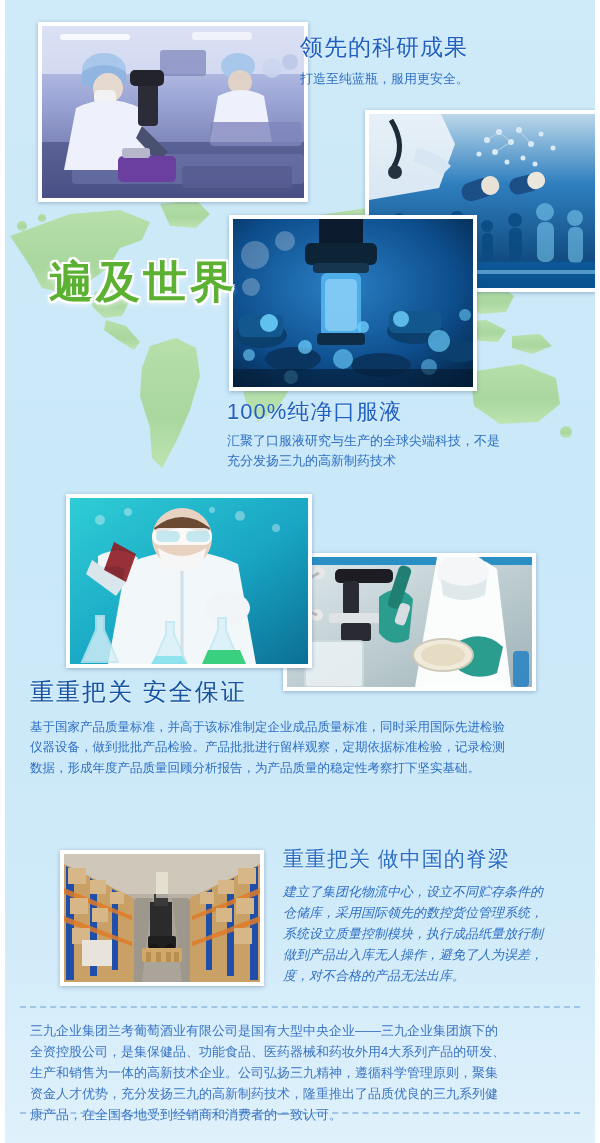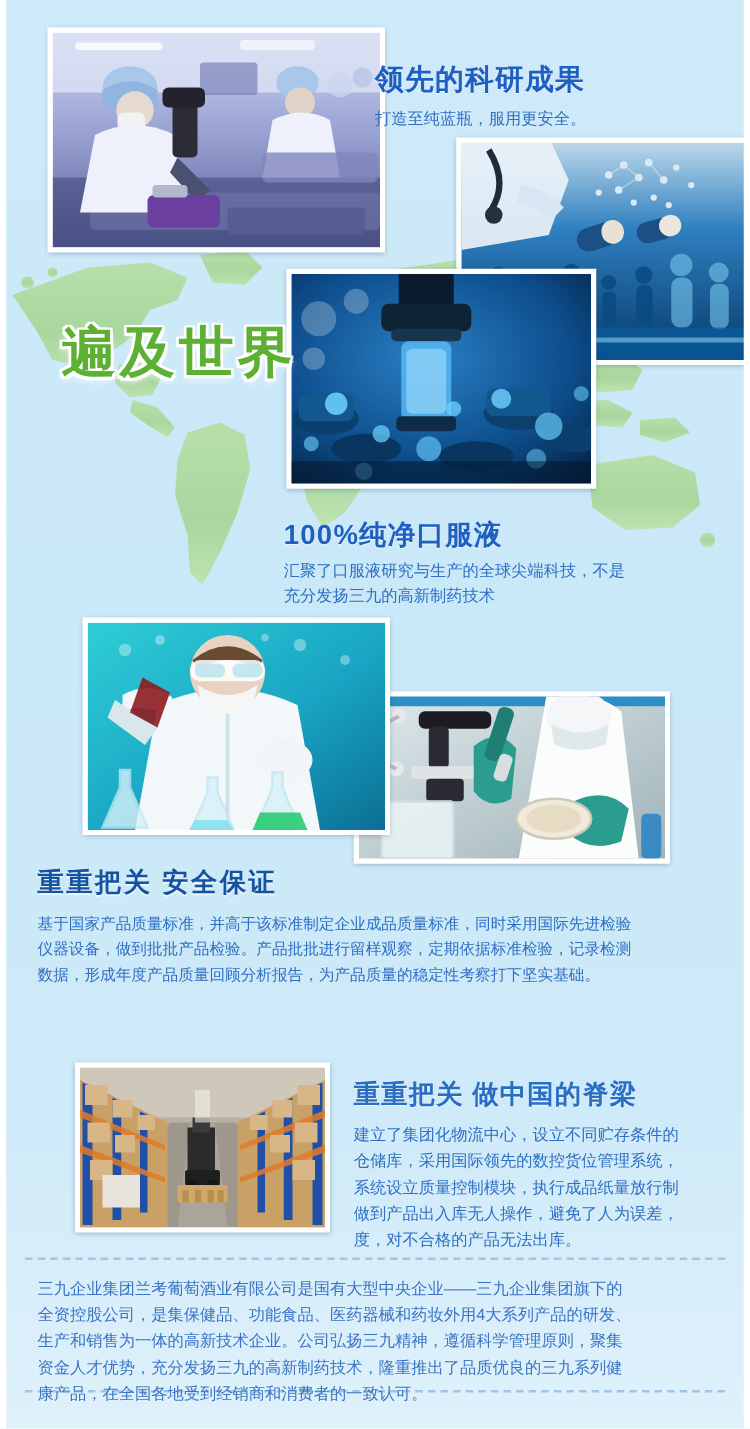--- a/index.html
+++ b/index.html
@@ -30,23 +30,22 @@
   #photo-lab-microscope{left:38px;top:22px;width:262px;height:172px;z-index:12;}
   #photo-digital-medicine{left:365px;top:110px;width:228px;height:174px;z-index:11;}
   #photo-vial-filling{left:229px;top:215px;width:240px;height:168px;z-index:13;}
   #photo-chemist-flasks{left:66px;top:494px;width:238px;height:166px;z-index:12;}
   #photo-petri-dish{left:283px;top:553px;width:245px;height:130px;z-index:11;}
   #photo-warehouse{left:60px;top:850px;width:196px;height:128px;z-index:12;}
 
   
   .block{position:absolute;z-index:20;}
   .h-main{
-    color:#1f5fc0;font-weight:bold;letter-spacing:1px;
+    color:#1f5fc0;font-weight:normal;letter-spacing:1px;
     text-shadow:0 1px 0 rgba(255,255,255,.6);
-    margin-top:16px;
   }
   .body-txt{color:#2f6fc4;line-height:1.55;}
 
   #txt-research{left:300px;top:32px;width:290px;}
   #txt-research .h-main{font-size:23px;margin-bottom:6px;}
   #txt-research .body-txt{font-size:13px;}
 
   #txt-world-title{left:18px;top:253px;width:250px;z-index:22;}
   .h-world{
     font-size:44px;font-weight:bold;color:#5cb032;letter-spacing:3px;
@@ -55,26 +54,26 @@
       2px 2px 0 #ffffff,-2px 2px 0 #ffffff,2px -2px 0 #ffffff,-2px -2px 0 #ffffff,
       0 3px 6px rgba(255,255,255,.9);
     text-align: center;
   }
 
   #txt-oral-liquid{left:227px;top:397px;width:360px;}
   #txt-oral-liquid .h-main{font-size:22px;margin-bottom:4px;}
   #txt-oral-liquid .body-txt{font-size:13px;text-align:left;}
 
   #txt-quality{left:30px;top:676px;width:545px;}
-  #txt-quality .h-main{font-size:21px;color:#15529f;margin-bottom:9px;letter-spacing:2px;}
+  #txt-quality .h-main{font-size:24px;color:#15529f;margin-bottom:9px;letter-spacing:2px;}
   #txt-quality .body-txt{font-size:12.5px;line-height:1.62;}
 
   #txt-health-china{left:283px;top:845px;width:310px;}
   #txt-health-china .h-main{font-size:21px;color:#2a6ec4;margin-bottom:8px;letter-spacing:1px;}
-  #txt-health-china .body-txt{font-size:13px;line-height:1.62;}
+  #txt-health-china .body-txt{font-size:13px;line-height:1.62;font-style:italic;}
 
   
   .divider{
     position:absolute;left:20px;width:560px;height:0;
     border-top:2px dashed #9fc5e8;z-index:20;
   }
   #divider-top{top:1006px;}
   #divider-bottom{top:1112px;}
   #txt-company{left:30px;top:1020px;width:545px;z-index:21;}
   #txt-company .body-txt{font-size:13px;line-height:1.62;color:#3a74c4;}

